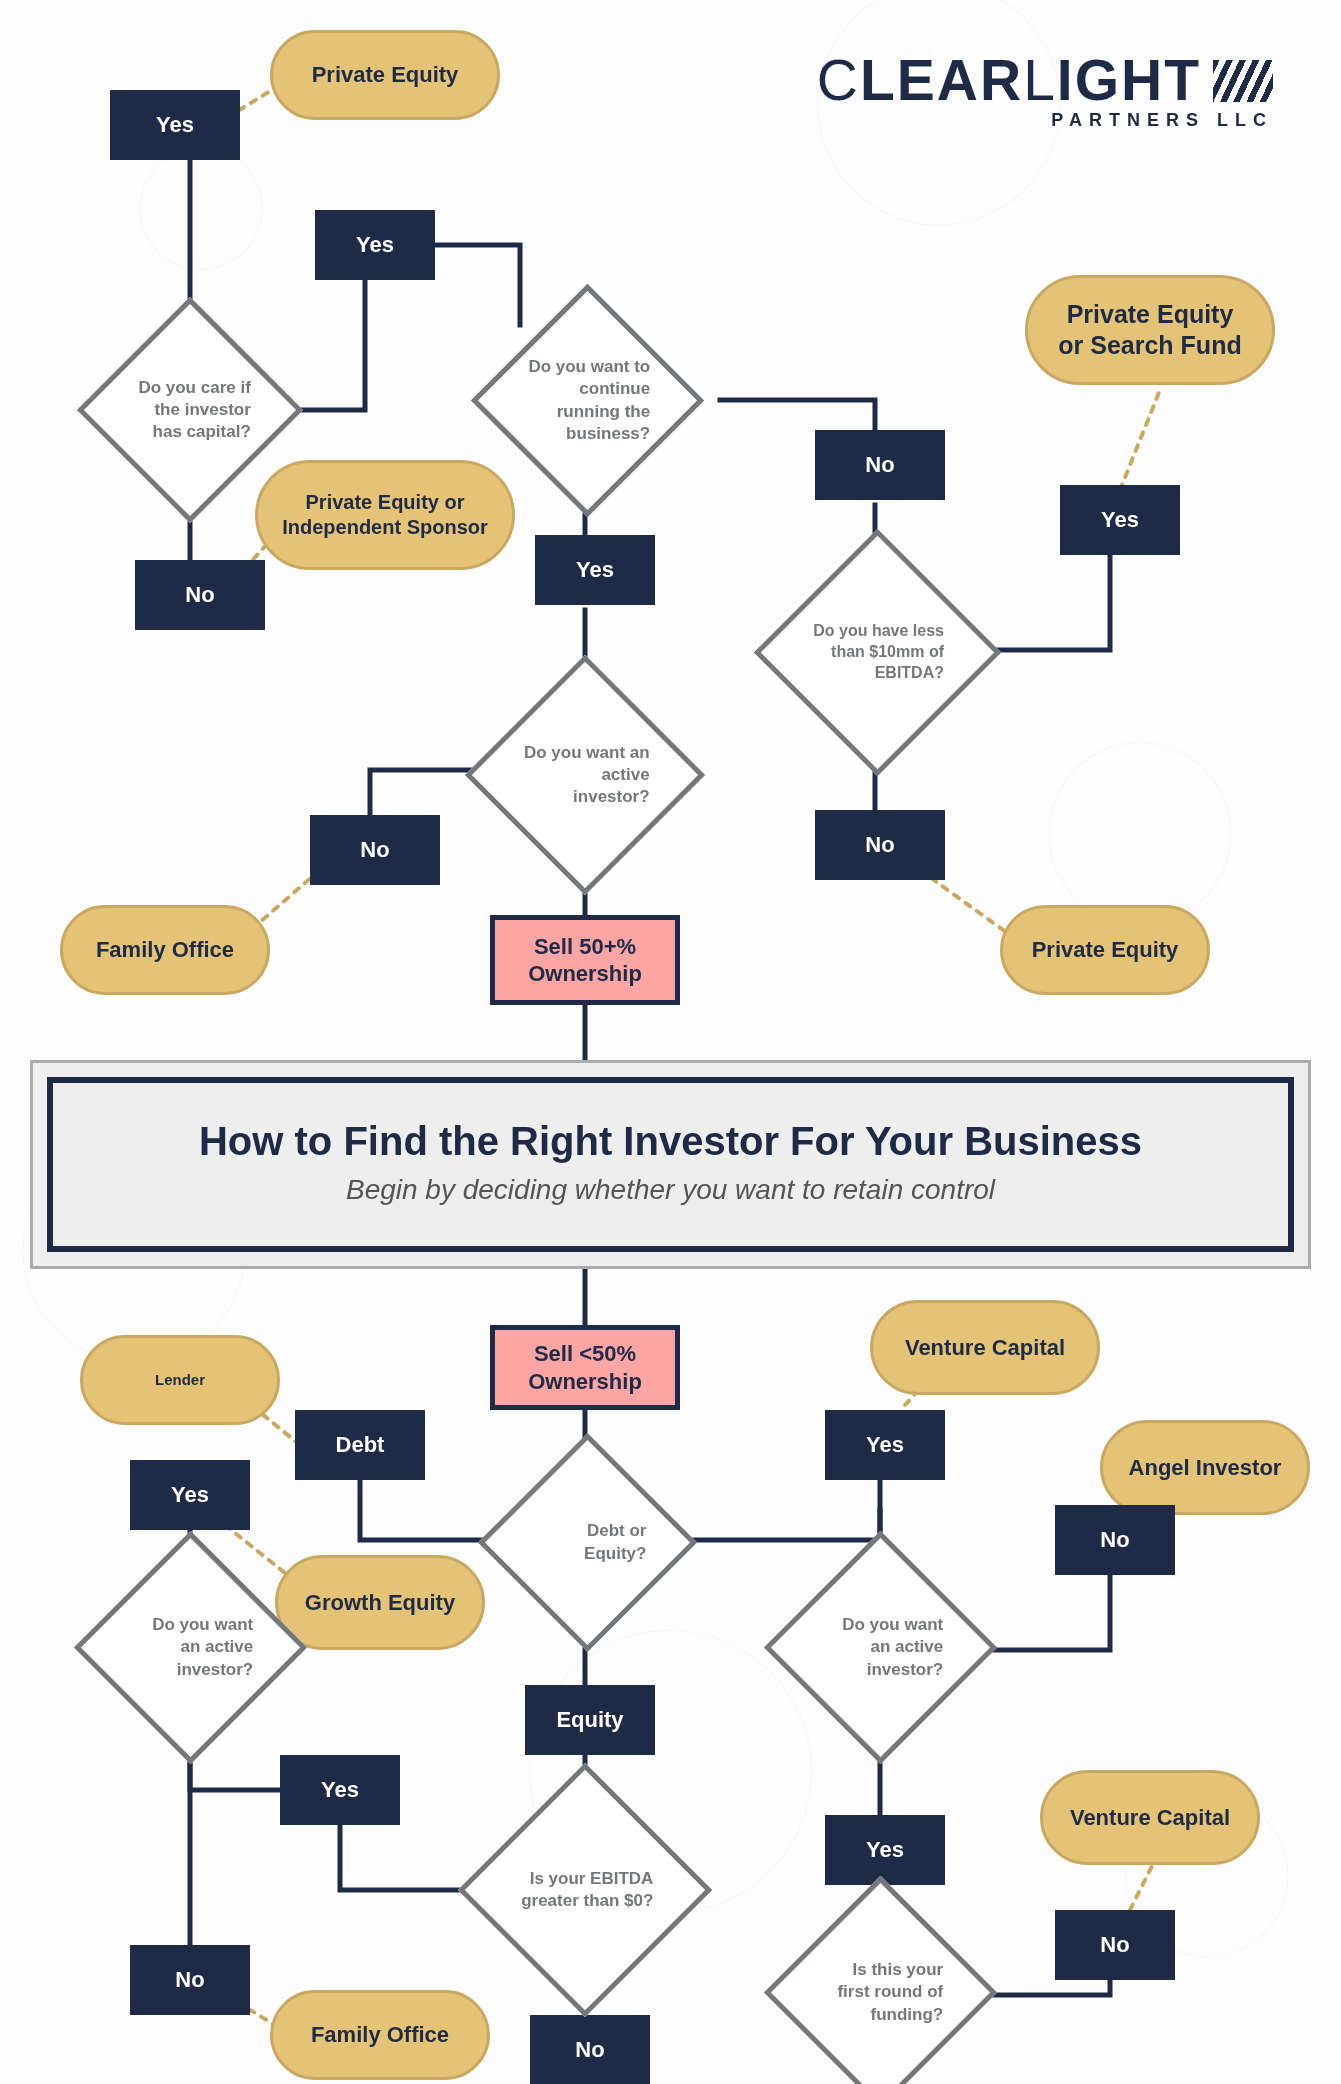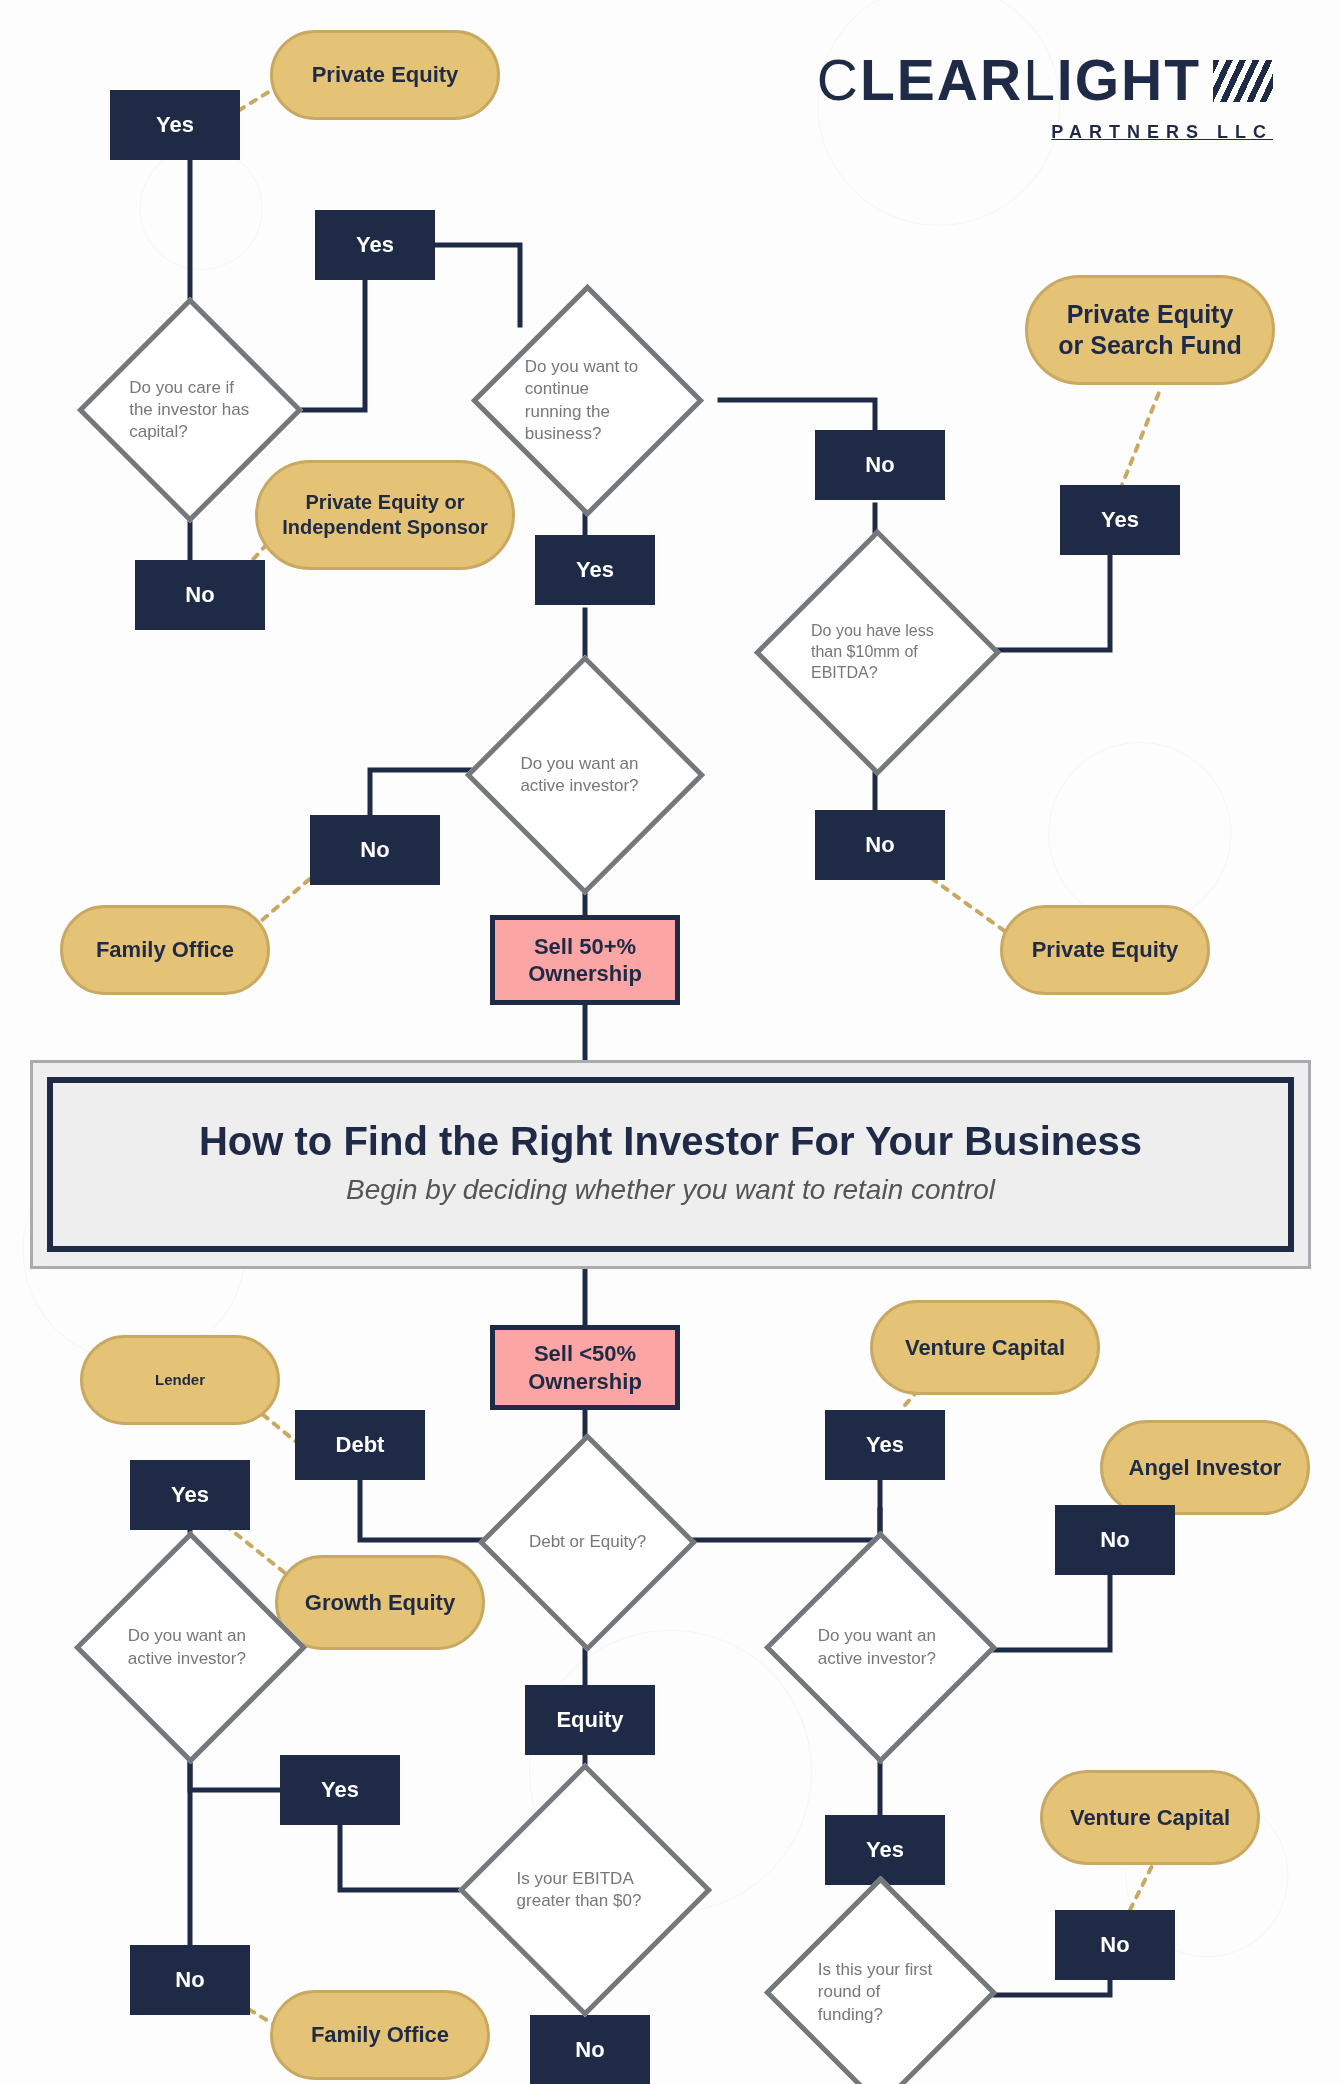--- a/index.html
+++ b/index.html
@@ -67,23 +67,23 @@
     background: #ffffff;
     border: 5px solid #74787a;
     box-sizing: border-box;
   }
   .diamond .label {
     position: absolute;
     inset: 0;
     display: flex;
     align-items: center;
     justify-content: center;
-    text-align: left;
+    text-align: right;
     color: #74787a;
-    font-weight: 400;
+    font-weight: 700;
     line-height: 1.3;
     padding: 0 12%;
   }
   .rectnode {
     position: absolute;
     background: #fca5a5;
     border: 5px solid #1e2a46;
     color: #1e2a46;
     font-weight: 800;
     display: flex;
@@ -148,25 +148,24 @@
     display: inline-block;
   }
   .logo .mark::before {
     content:"";
     position:absolute;
     inset:0;
     background: repeating-linear-gradient(115deg,
       #1e2a46 0 6px, #ffffff 6px 12px);
   }
   .logo .row2 {
-    margin-top: 14px;
+    margin-top: 2px;
     font-size: 18px;
     letter-spacing: 7px;
     font-weight: 600;
-    text-decoration: underline;
   }
 
   svg.connectors {
     position: absolute;
     inset: 0;
     width: 1341px;
     height: 2084px;
     pointer-events: none;
   }
 </style>

